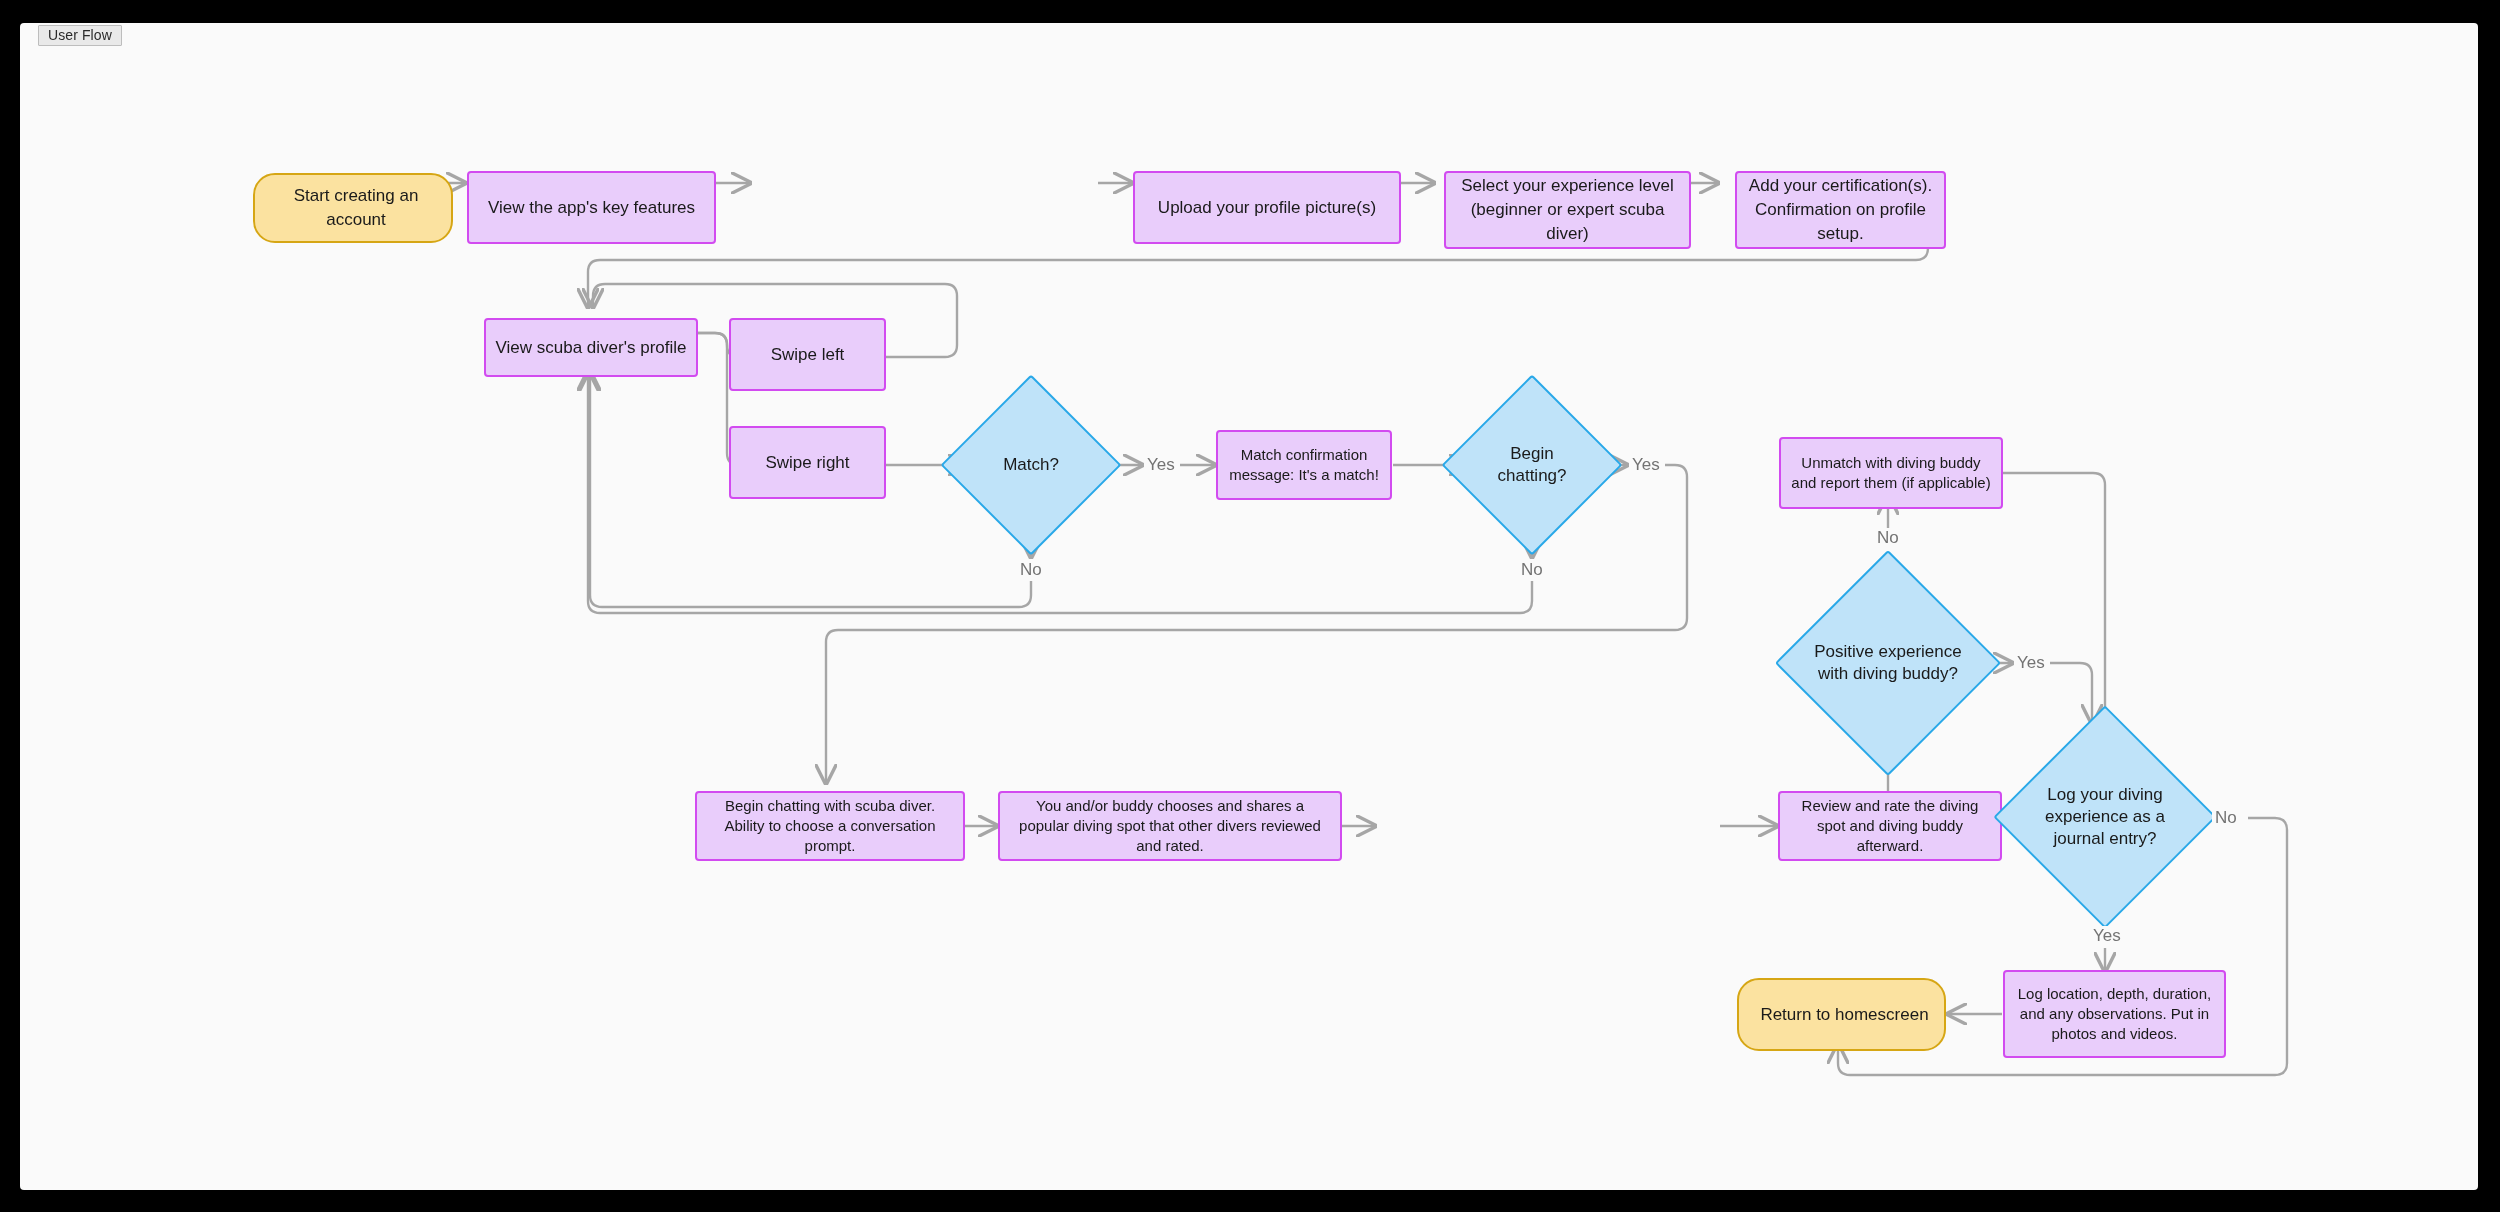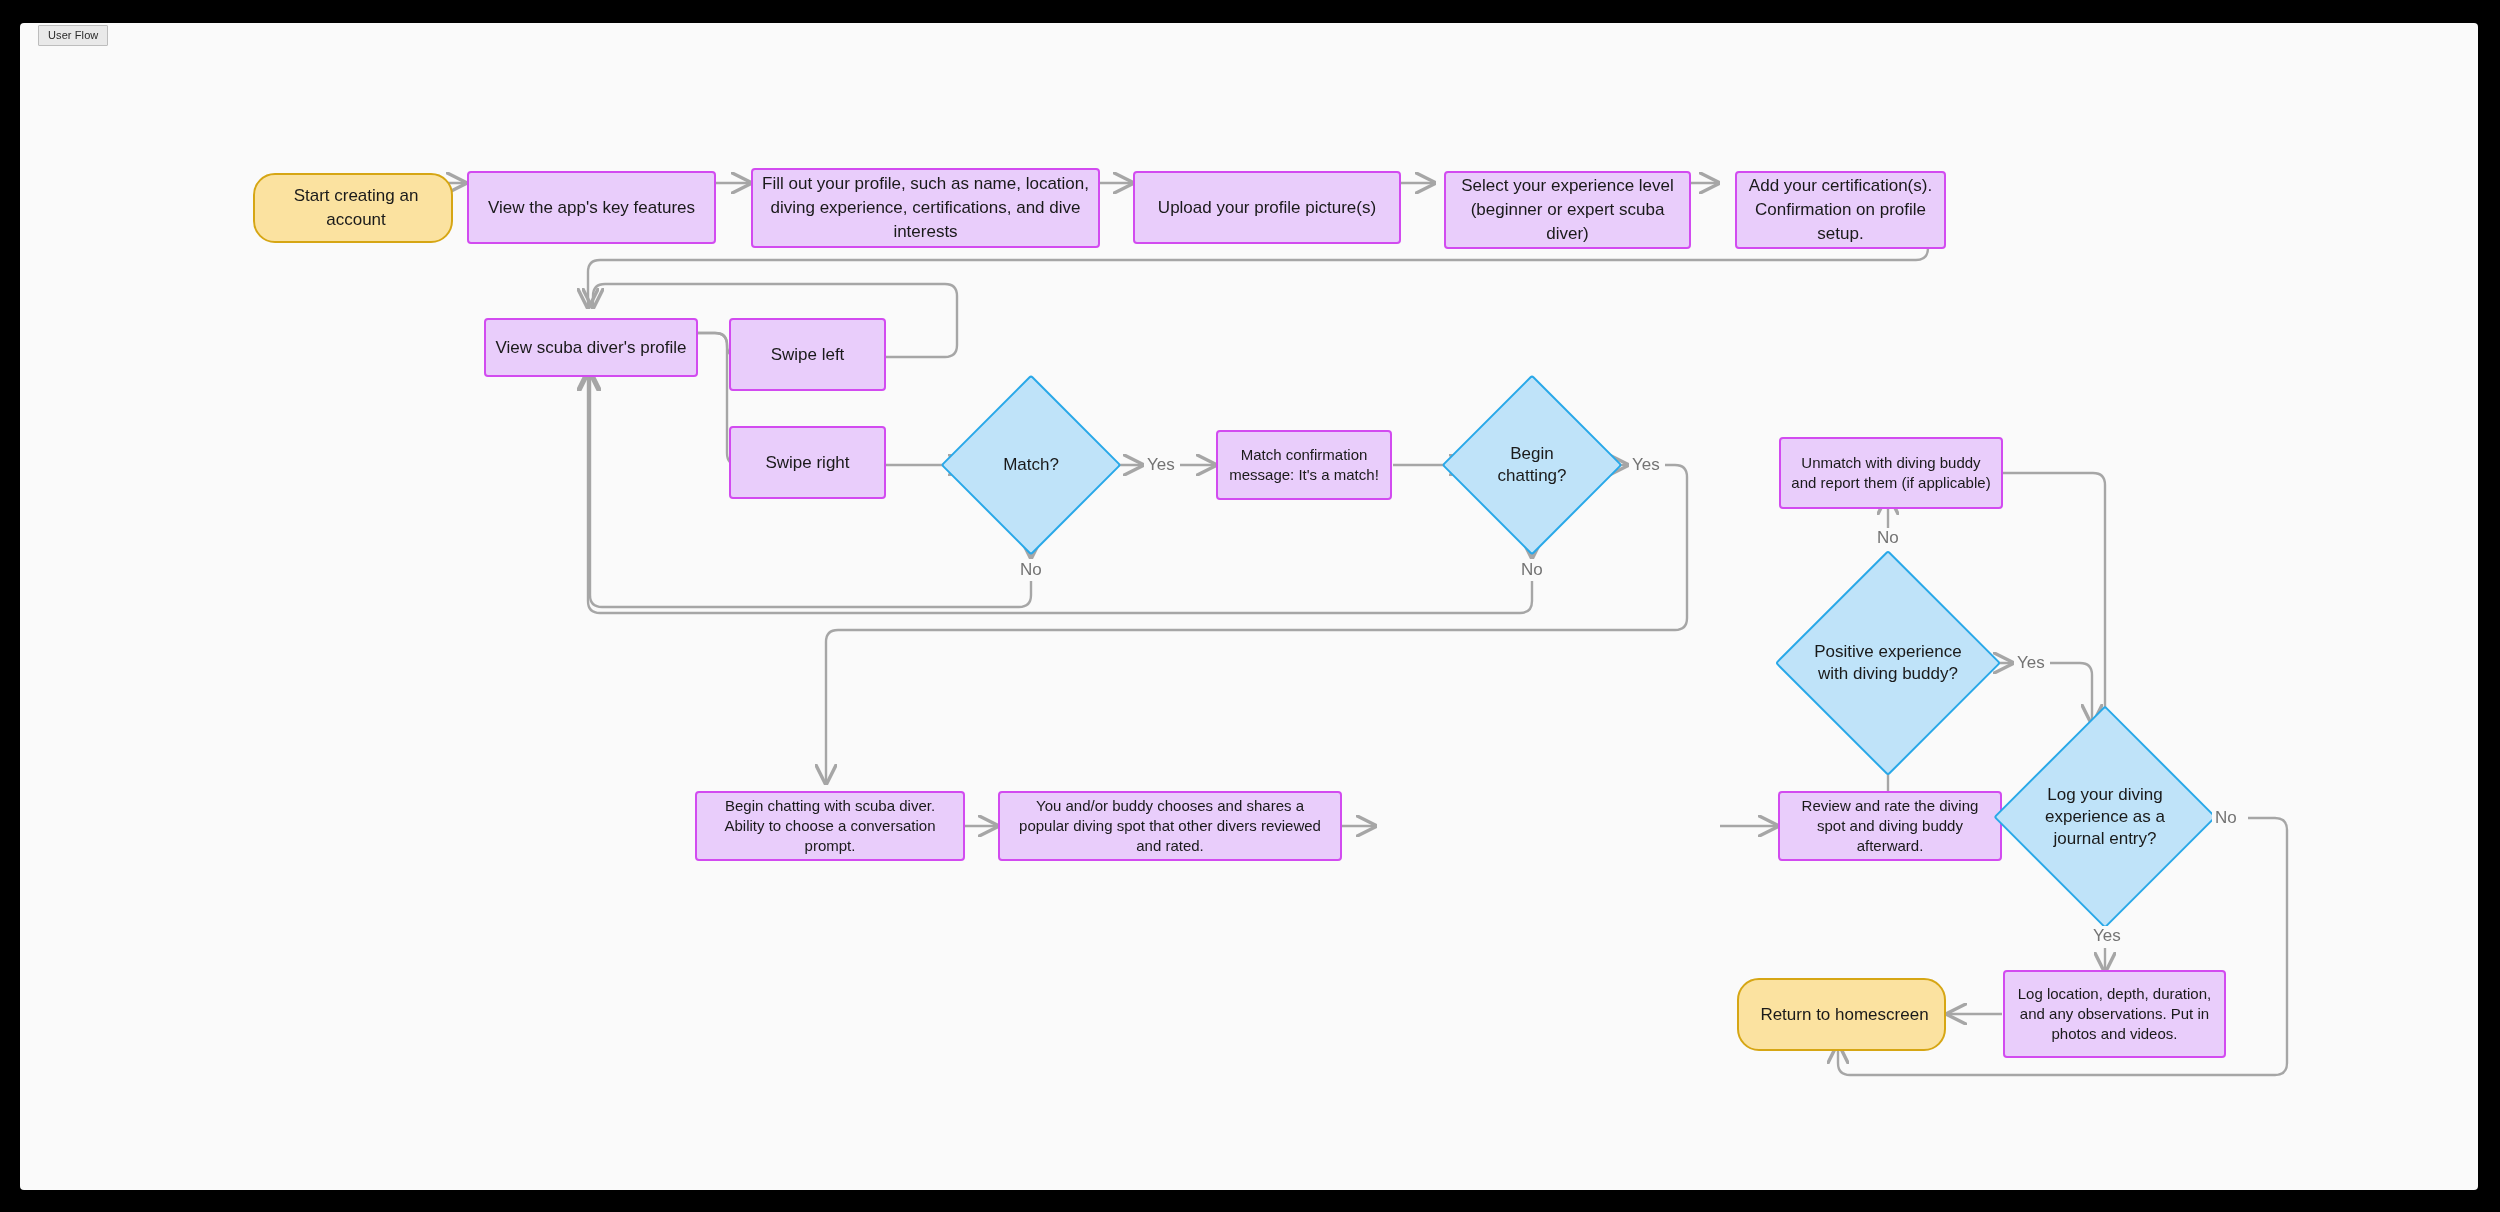--- a/index.html
+++ b/index.html
@@ -22,21 +22,21 @@
   }
 
   
   #frame-label {
     position: absolute;
     left: 18px; top: 2px;
     padding: 2px 9px 3px 9px;
     background: #E9E9E9;
     border: 1px solid #BDBDBD;
     color: #2A2A2A;
-    font-size: 11px;
+    font-size: 14px;
     line-height: 14px;
     letter-spacing: .1px;
     border-radius: 1px;
     z-index: 20;
     white-space: nowrap;
   }
 
   
   #edges { position: absolute; left: 0; top: 0; width: 2458px; height: 1167px; }
 
@@ -170,23 +170,20 @@
     </svg>
 
     <div class="node term" style="left:233px; top:150px; width:200px; height:70px;">
       <span class="label">Start creating an account</span>
     </div>
 
     <div class="node box" style="left:447px; top:148px; width:249px; height:73px;">
       <span class="label">View the app's key features</span>
     </div>
 
-    <div class="node box" style="left:731px; top:145px; width:349px; height:80px;">
-      <span class="label">Fill out your profile, such as name, location, diving experience, certifications, and dive interests</span>
-    </div>
 
     <div class="node box" style="left:1113px; top:148px; width:268px; height:73px;">
       <span class="label">Upload your profile picture(s)</span>
     </div>
 
     <div class="node box" style="left:1424px; top:148px; width:247px; height:78px;">
       <span class="label">Select your experience level (beginner or expert scuba diver)</span>
     </div>
 
     <div class="node box" style="left:1715px; top:148px; width:211px; height:78px;">

